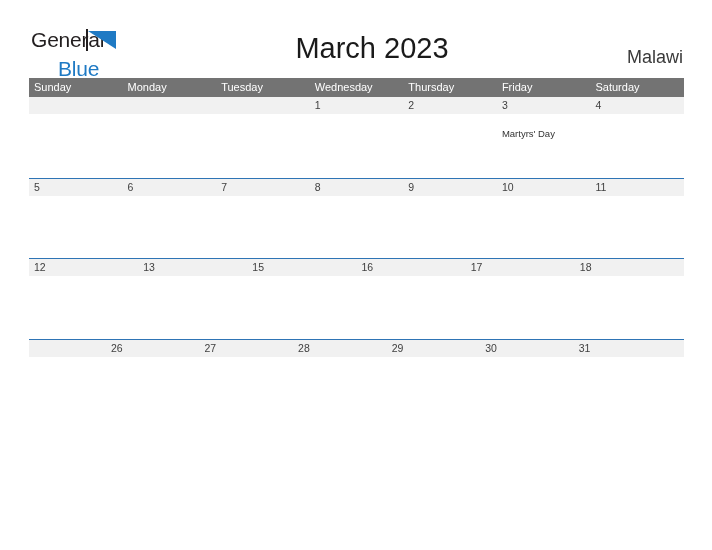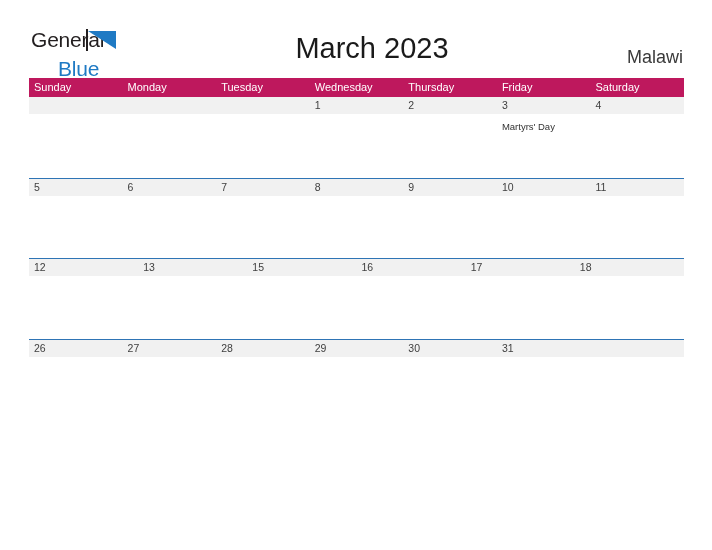--- a/index.html
+++ b/index.html
@@ -94,40 +94,40 @@
   .calendar {
     position: absolute;
     left: 29px;
     top: 78px;
     width: 655px;
   }
 
   .weekday-row {
     display: flex;
     width: 100%;
-    background: #be185d;
+    background: #737373;
     height: 19px;
   }
   .weekday-cell {
     flex: 1 1 0;
     color: #ffffff;
     font-size: 11px;
     line-height: 19px;
     padding-left: 5px;
     box-sizing: border-box;
     white-space: nowrap;
     overflow: hidden;
   }
 
   .week-row {
     width: 100%;
     height: 80.5px;
     position: relative;
   }
-  .week-row:last-child { height: 28px; }
+  .week-row:last-child { height: 28px; text-align: right; }
 
   .day-band {
     display: flex;
     width: 100%;
     height: 17px;
     background: #f1f1f1;
     border-top: 1px solid #2e74b5;
     box-sizing: content-box;
   }
   .week-row.first .day-band {
@@ -146,21 +146,21 @@
     display: flex;
     width: 100%;
   }
   .event-cell {
     flex: 1 1 0;
     padding-left: 5px;
     box-sizing: border-box;
     font-size: 9.5px;
     line-height: 13px;
     color: #333333;
-    padding-top: 6px;
+    padding-top: 13px;
     white-space: nowrap;
     overflow: hidden;
   }
 </style>
 </head>
 <body>
 
 <div class="page-header">
 
   <div class="brand">

